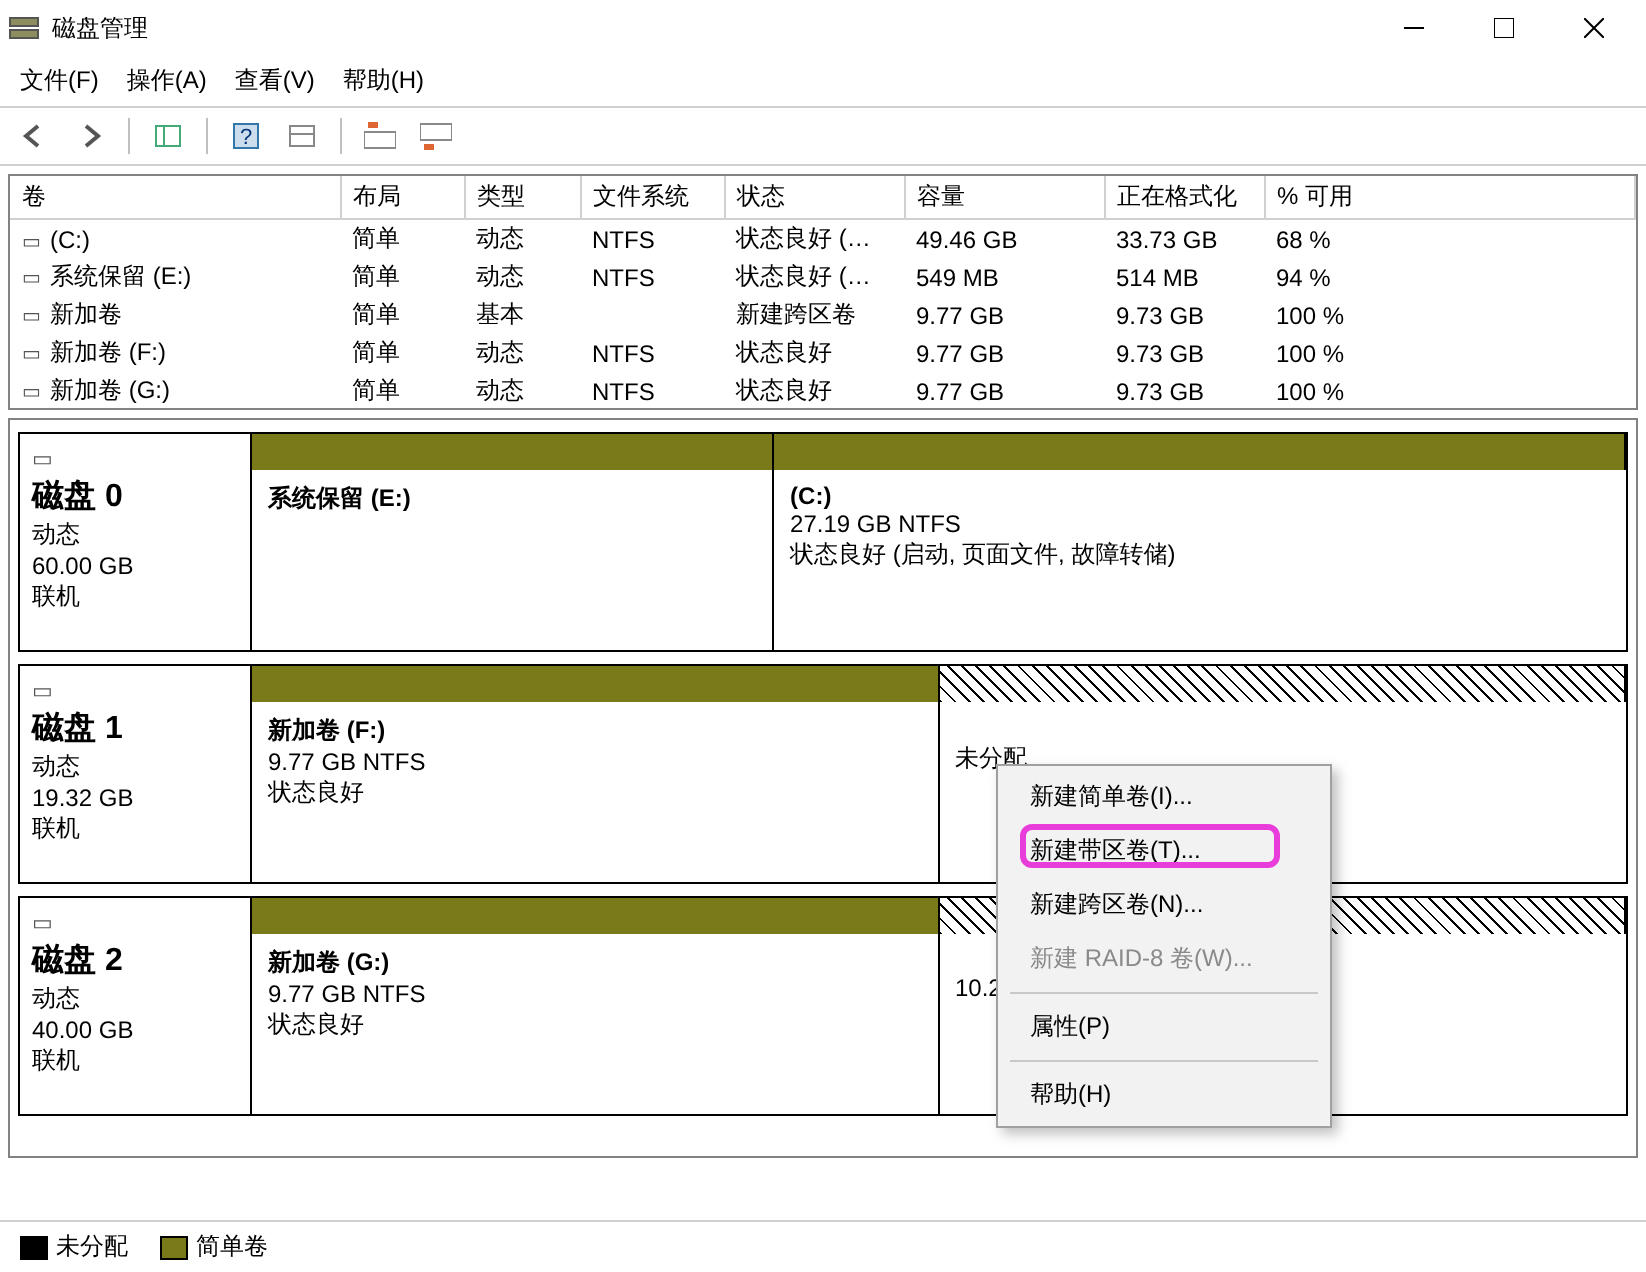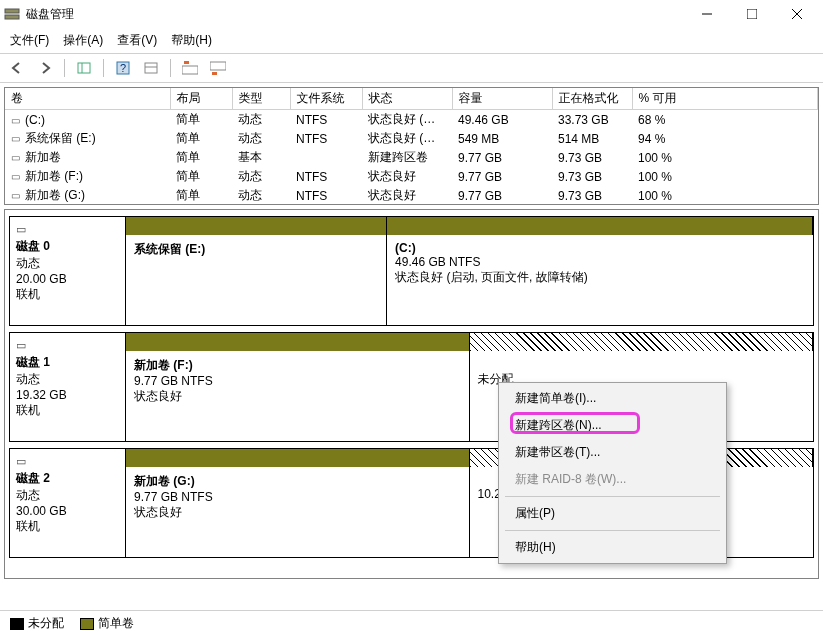--- a/index.html
+++ b/index.html
@@ -16,36 +16,36 @@
   .sep { width: 1px; height: 18px; background: #c0c0c0; margin: 0 2px; }
   .table-wrap { border: 1px solid #828282; margin: 4px; height: 118px; overflow: auto;}
   table { border-collapse: collapse; width: 100%; font-size: 12px; }
   th { text-align: left; padding: 2px 6px; border-right: 1px solid #d0d0d0; background: #fff; font-weight: normal; border-bottom: 1px solid #d0d0d0; white-space: nowrap;}
   td { padding: 1px 6px; white-space: nowrap; }
   .vol-icon { display:inline-block; width:12px; font-size:10px; color:#555; margin-right:2px;}
   .disk-area { margin: 0 4px 4px 4px; border: 1px solid #828282; height: 370px; overflow-y: scroll; position: relative; padding-bottom:20px;}
   .disk-row { display: flex; margin: 6px 4px; border: 1px solid #000; min-height: 110px; }
   .disk-left { width: 116px; min-width:116px; border-right: 1px solid #000; padding: 6px; display:flex; flex-direction:column; }
   .disk-left .dicon { font-size:11px; color:#555; margin-bottom:2px;}
-  .disk-left b { font-size: 12px; }
+  .disk-left b { font-size: 16px; }
   .disk-left div { font-size: 12px; }
   .disk-parts { flex:1; display:flex; flex-direction:column; }
   .stripe { height: 18px; display: flex; }
   .stripe .seg { border-right: 1px solid #000; }
   .stripe .olive { background: #7a7a1a; }
   .stripe .hatch { background: repeating-linear-gradient(45deg,#000 0,#000 1px,#fff 1px,#fff 5px); }
   .parts { flex: 1; display: flex; }
   .part { border-right: 1px solid #000; padding: 6px 8px; display:flex; flex-direction:column; justify-content:flex-start; font-size:12px; overflow:hidden;}
   .part:last-child { border-right:none; }
   .part b { font-size: 12px; }
   .legend { position:absolute; bottom:0; left:0; right:0; padding: 4px 10px; display: flex; gap: 16px; align-items: center; font-size: 12px; border-top:1px solid #d0d0d0; background:#fff;}
   .swatch { width: 14px; height: 12px; display:inline-block; border:1px solid #000; margin-right:4px; vertical-align:middle;}
   .swatch.black { background:#000; }
   .swatch.olive { background:#7a7a1a; }
-  .ctxmenu { position: absolute; left: 498px; top: 382px; width: 229px; background: #f2f2f2; border: 1px solid #a0a0a0; box-shadow: 3px 3px 6px rgba(0,0,0,0.25); padding: 2px; z-index: 100; }
+  .ctxmenu { position: absolute; left: 498px; top: 382px; width: 168px; background: #f2f2f2; border: 1px solid #a0a0a0; box-shadow: 3px 3px 6px rgba(0,0,0,0.25); padding: 2px; z-index: 100; }
   .ctxitem { padding: 5px 14px; font-size: 12px; color: #000; }
   .ctxitem.disabled { color: #8a8a8a; }
   .ctxsep { height:1px; background:#c8c8c8; margin: 3px 4px; }
   .ctxhl { position:absolute; left:510px; top:412px; width:130px; height:22px; border:3px solid #e83ddb; border-radius:6px; z-index:200; pointer-events:none; }
 </style>
 </head>
 <body>
 
 <div class="titlebar">
   <span class="icon">
@@ -195,35 +195,35 @@
   </table>
 </div>
 
 <div class="disk-area">
 
   <div class="disk-row">
     <div class="disk-left">
       <span class="dicon">▭</span>
       <b>磁盘 0</b>
       <div>动态</div>
-      <div>20.00 GB</div>
+      <div>60.00 GB</div>
       <div>联机</div>
     </div>
     <div class="disk-parts">
       <div class="stripe">
           <div class="seg olive" style="width:38%"></div>
           <div class="seg olive" style="flex:1"></div>
         </div>
       <div class="parts">
         <div class="part" style="width:38%">
           <b>系统保留  (E:)</b>
         </div>
         <div class="part" style="flex:1">
           <b>(C:)</b>
-          <div>49.46 GB NTFS</div>
+          <div>27.19 GB NTFS</div>
           <div>状态良好 (启动, 页面文件, 故障转储)</div>
         </div>
       </div>
     </div>
   </div>
 
   <div class="disk-row">
     <div class="disk-left">
       <span class="dicon">▭</span>
       <b>磁盘 1</b>
@@ -248,21 +248,21 @@
         </div>
       </div>
     </div>
   </div>
 
   <div class="disk-row">
     <div class="disk-left">
       <span class="dicon">▭</span>
       <b>磁盘 2</b>
       <div>动态</div>
-      <div>30.00 GB</div>
+      <div>40.00 GB</div>
       <div>联机</div>
     </div>
     <div class="disk-parts">
       <div class="stripe">
           <div class="seg olive" style="width:50%"></div>
           <div class="seg hatch" style="flex:1"></div>
         </div>
       <div class="parts">
         <div class="part" style="width:50%">
           <b>新加卷  (G:)</b>
@@ -279,21 +279,21 @@
 
 </div>
 
 <div class="legend">
   <span><span class="swatch black"></span><span>未分配</span></span>
   <span><span class="swatch olive"></span><span>简单卷</span></span>
 </div>
 
 <div class="ctxmenu">
   <div class="ctxitem">新建简单卷(I)...</div>
+  <div class="ctxitem">新建带区卷(T)...</div>
   <div class="ctxitem">新建跨区卷(N)...</div>
-  <div class="ctxitem">新建带区卷(T)...</div>
   <div class="ctxitem disabled">新建 RAID-8 卷(W)...</div>
   <div class="ctxsep"></div>
   <div class="ctxitem">属性(P)</div>
   <div class="ctxsep"></div>
   <div class="ctxitem">帮助(H)</div>
 </div>
 <div class="ctxhl"></div>
 
 </body></html>

